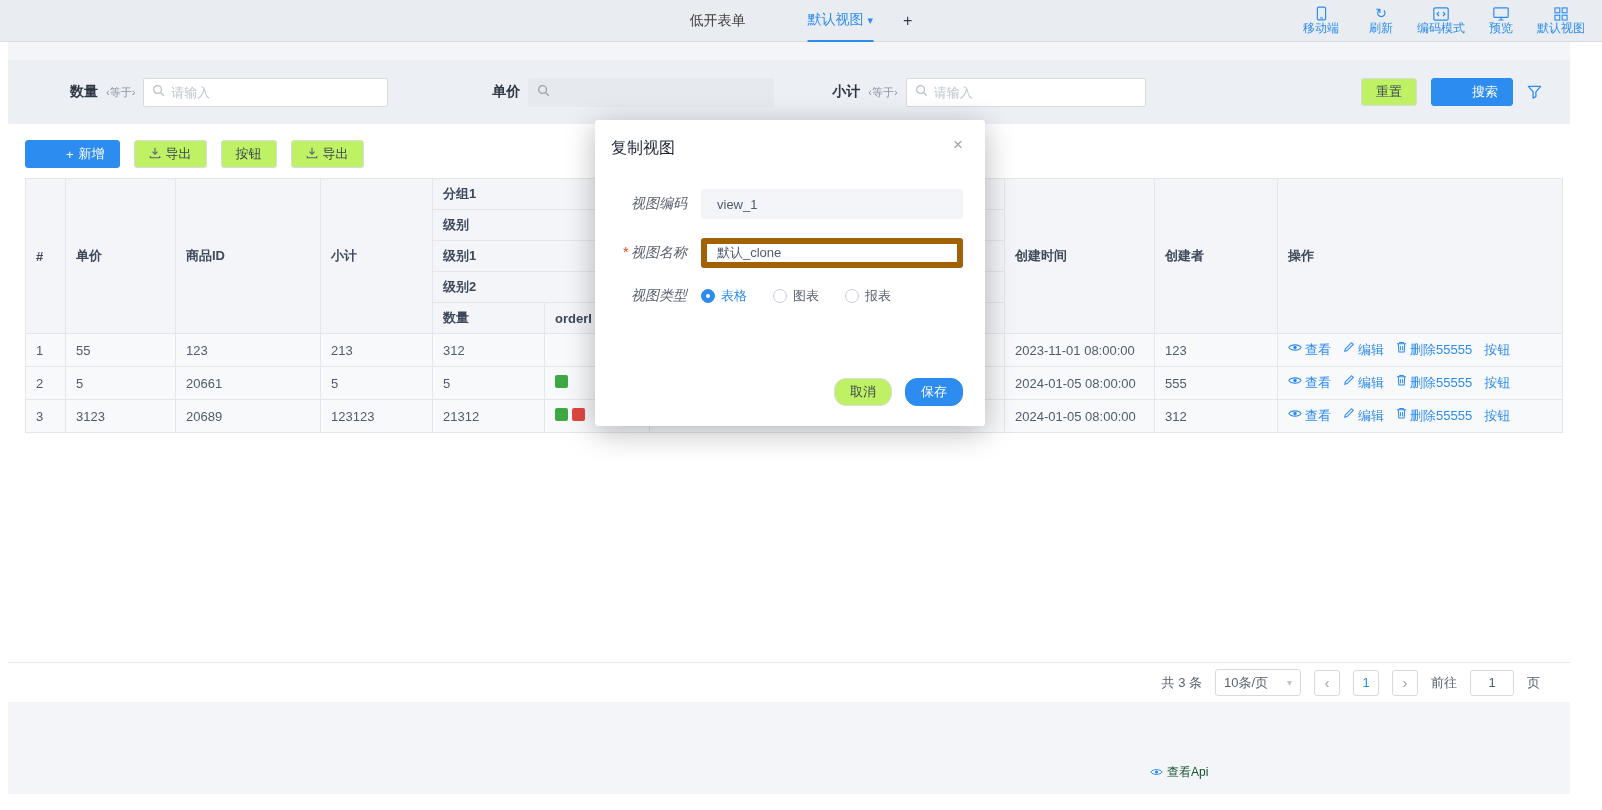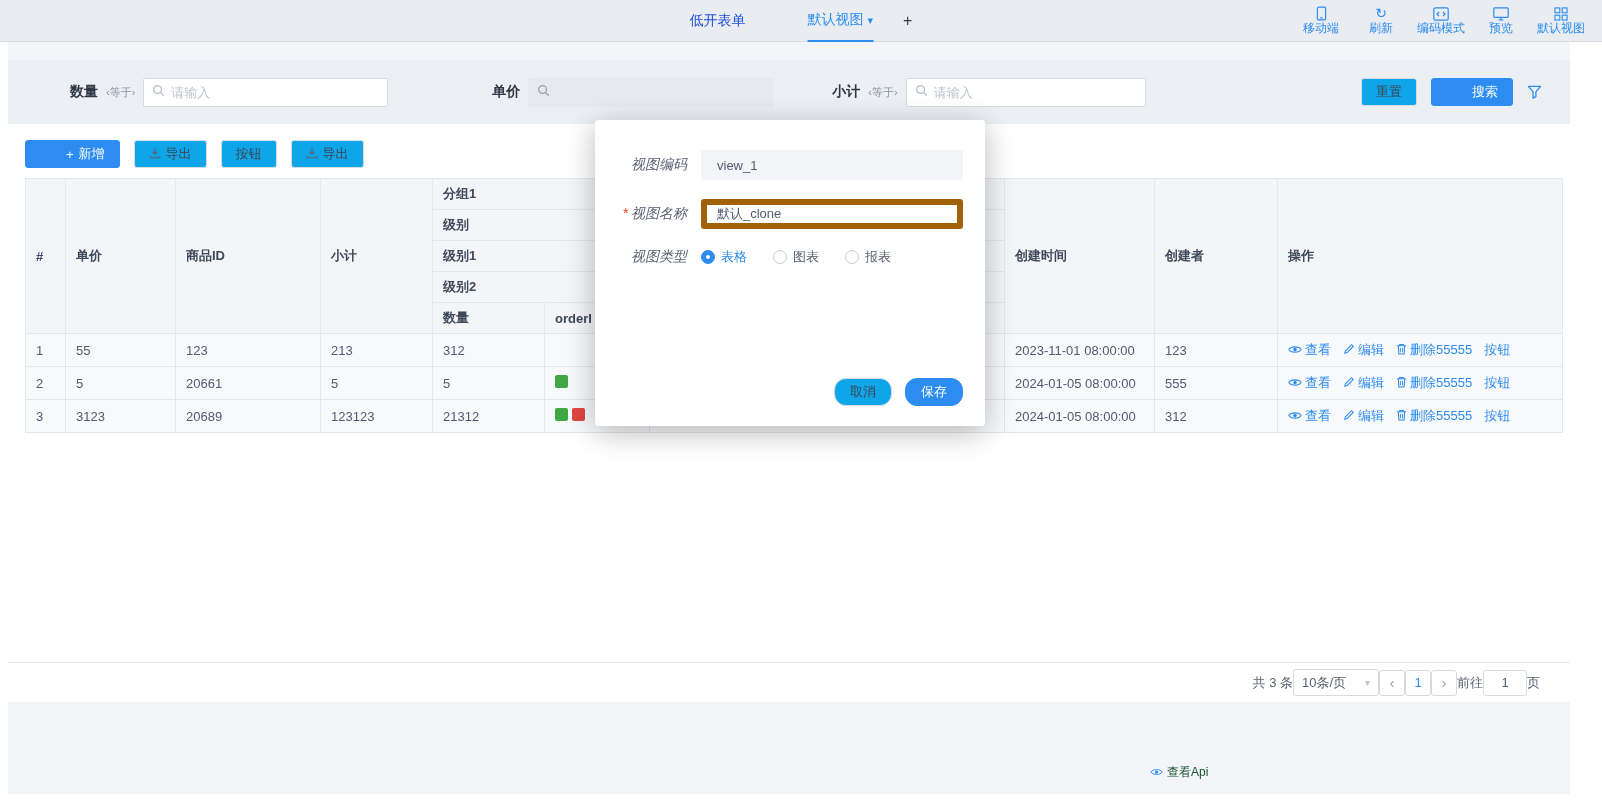--- a/index.html
+++ b/index.html
@@ -6,21 +6,21 @@
   html,body { width:1602px; height:810px; }
   body {
     font-family: "Liberation Sans", "DejaVu Sans", sans-serif;
     background:#ffffff; position:relative; overflow:hidden; font-size:13px; color:#515a6e;
   }
   
   .topbar { position:absolute; left:0; top:0; width:1602px; height:42px;
     background:#e9edf1; border-bottom:1px solid #d8dce1; z-index:5; }
   .tabs { position:absolute; left:50%; top:0; transform:translateX(-50%);
     height:42px; display:flex; align-items:stretch; gap:30px; }
-  .tab { display:flex; align-items:center; gap:4px; font-size:14px; color:#1d4ed8; cursor:pointer; }
+  .tab { display:flex; align-items:center; gap:4px; font-size:14px; color:#404040; cursor:pointer; }
   .tab.active { color:#2d8cf0; border-bottom:2px solid #2d8cf0;margin-left:32px; }
   .tab .caret { font-size:11px; color:#2d8cf0; }
   .tab.addtab { font-size:16px; color:#333c4e; }
   .top-actions { position:absolute; right:14px; top:0; height:42px; display:flex; align-items:center; gap:6px; }
   .top-action { width:54px; display:flex; flex-direction:column; align-items:center; gap:1px;
     color:#2d8cf0; font-size:12px; cursor:pointer; line-height:1.1; }
   .top-action .ticon { height:15px; display:flex; align-items:center; font-size:14px; color:#2d8cf0; }
   
   .app { position:absolute; left:8px; top:42px; width:1562px; height:752px; background:#f3f5f8; }
   
@@ -36,43 +36,43 @@
   .finput input::placeholder { color:#bfc6d0; }
   .finput.gray { background:#e6eaef; border-color:#e6eaef; }
   .f-qty .finput { width:245px; }
   .f-price { margin-left:104px; }
   .f-price .finput { width:246px; }
   .f-sub { margin-left:58px; }
   .f-sub .finput { width:240px; }
   .filter-right { margin-left:auto; display:flex; align-items:center; gap:14px; }
   
   .btn { display:inline-flex; align-items:center; justify-content:center; gap:5px; height:28px;
-    padding:0 14px; background:#0ea5e9; border:1px solid #d7dbe0; border-radius:3px;
+    padding:0 14px; background:#bef264; border:1px solid #d7dbe0; border-radius:3px;
     font-size:13px; color:#3c4452; cursor:pointer; font-family:inherit; }
   .btn.primary { background:#2d8cf0; border-color:#2d8cf0; color:#fff;padding-left:40px; }
   .funnel { display:flex; align-items:center; cursor:pointer; }
   
   .card { position:absolute; left:0; top:82px; width:100%; height:578px; background:#fff; }
   .toolbar { position:absolute; left:17px; top:16px; display:flex; gap:14px; }
   
   .tblwrap { position:absolute; left:17px; top:54px; width:1537px; }
   table.grid { border-collapse:collapse; table-layout:fixed; width:1537px; background:#f8f9fb; }
   table.grid th, table.grid td { border:1px solid #e3e6eb; padding:0 10px; text-align:left;
     overflow:hidden; white-space:nowrap; }
   table.grid th { height:31px; font-size:13px; font-weight:bold; color:#3f485a; background:#f3f5f8; }
   table.grid td { height:33px; font-size:13px; color:#515a6e; background:#f8f9fb; }
   td.ops, th.ops { padding-left:12px; }
   .ops-links { display:flex; align-items:center; gap:12px; }
-  .oplink { display:inline-flex; align-items:center; gap:3px; color:#2d8cf0; cursor:pointer; text-decoration:none; }
+  .oplink { display:inline-flex; gap:3px; color:#2d8cf0; cursor:pointer; text-decoration:none; }
   .thumb { display:inline-block; width:13px; height:13px; border-radius:2px; margin-right:4px; }
   .thumb.green { background:#3fa845; }
   .thumb.red { background:#e04641; }
   
   .pagination { position:absolute; left:0; bottom:0; width:100%; height:40px; border-top:1px solid #e6e9ee;
-    display:flex; align-items:center; justify-content:flex-end; padding-right:30px;
+    display:flex; align-items:center; justify-content:flex-end; gap:13px; padding-right:30px;
     color:#5a6170; font-size:13px; }
   .psize { display:flex; align-items:center; justify-content:space-between; width:86px; height:27px;
     border:1px solid #d7dbe0; border-radius:3px; background:#fff; padding:0 8px; cursor:pointer; }
   .psize .caret { color:#c0c4cc; font-size:10px; }
   .pbtn { width:26px; height:26px; display:flex; align-items:center; justify-content:center;
     background:#fff; border:1px solid #d7dbe0; border-radius:3px; color:#9aa1ad; font-size:15px; cursor:pointer; }
   .pbtn.current { color:#2d8cf0; font-size:13px; }
   .goto-input { width:44px; height:26px; border:1px solid #d7dbe0; border-radius:3px; text-align:center;
     font-size:13px; color:#515a6e; outline:none; font-family:inherit; background:#fff; }
   
@@ -407,20 +407,24 @@
   <a class="api-link">
     <span><svg width="13" height="10" viewBox="0 0 16 12">
           <path d="M1 6 C3.5 2 12.5 2 15 6 C12.5 10 3.5 10 1 6 Z" fill="none" stroke="#2d8cf0" stroke-width="1.2"></path>
           <circle cx="8" cy="6" r="2" fill="#2d8cf0"></circle>
         </svg></span>
     <span>查看Api</span>
   </a>
 </div>
 
 <div class="modal">
+  <div class="mhead">
+    <span class="mtitle">复制视图</span>
+    <span class="mclose">×</span>
+  </div>
   <div class="mbody">
     <div class="mrow">
       <span class="mlabel">视图编码</span>
       <input class="minput disabled" readonly="" value="view_1" style="">
     </div>
     <div class="mrow">
       <span class="mlabel"><span class="star">*</span><span>视图名称</span></span>
       <input class="minput" value="默认_clone" style="">
     </div>
     <div class="mrow">

